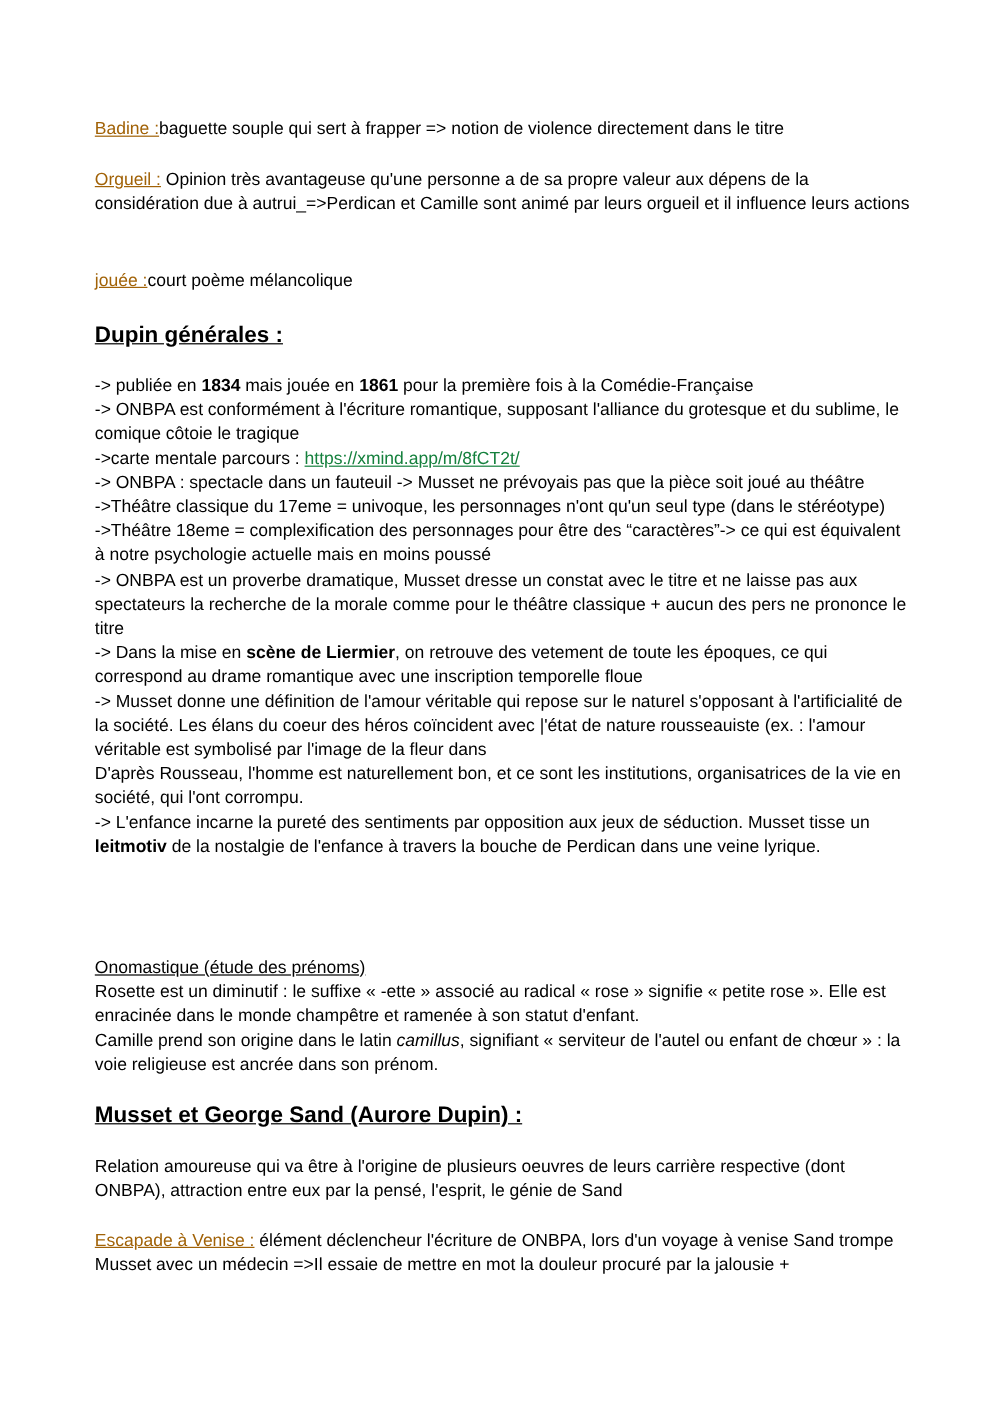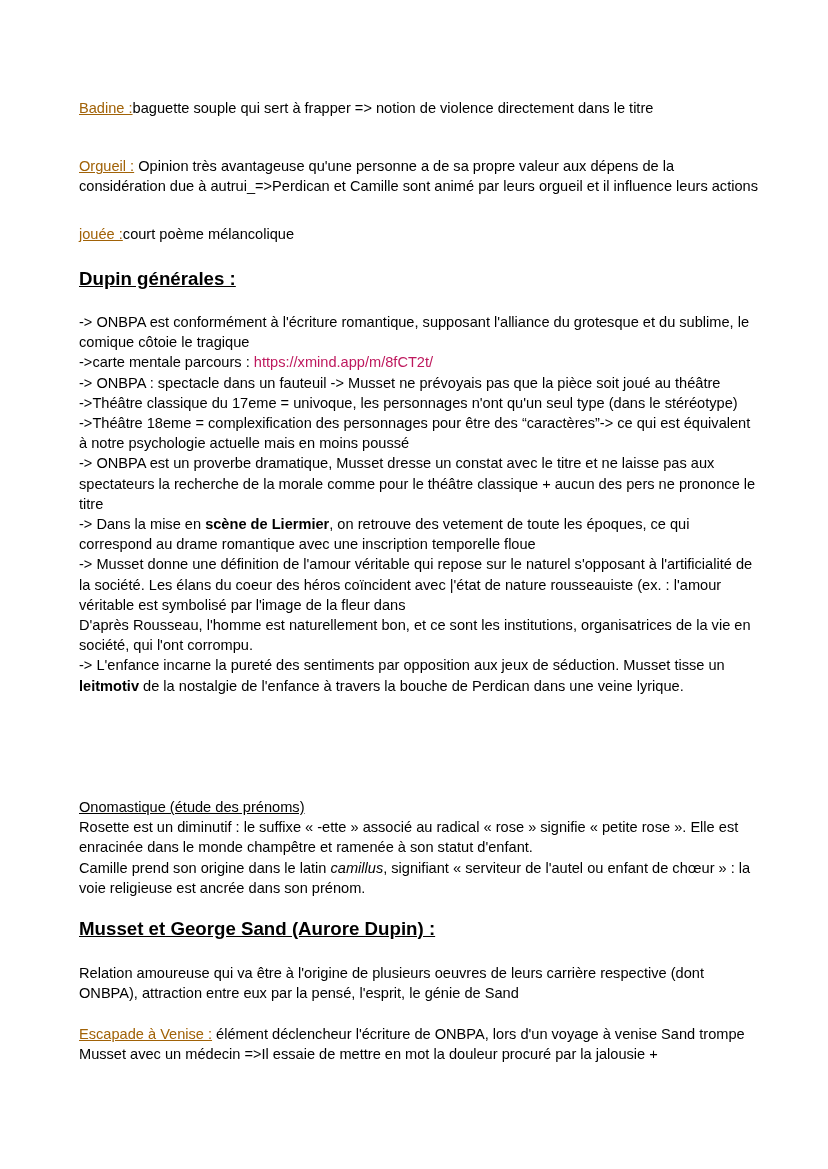--- a/index.html
+++ b/index.html
@@ -3,44 +3,45 @@
 <meta charset="utf-8">
 <style>
   html, body { margin: 0; padding: 0; background: #ffffff; }
   body { width: 828px; height: 1169px; overflow: hidden; position: relative;
          font-family: "Liberation Sans", sans-serif; color: #000; }
   .page { position: absolute; left: 79px; top: 0; width: 680px; }
   .p { font-size: 14.6px; line-height: 20.2px; margin: 0; }
   .term { color: #a16207; text-decoration: underline; }
   .h { font-size: 18.7px; text-decoration: underline; margin: 0; }
   .sub { text-decoration: underline; }
-  a.link { color: #be185d; }
+  a.link { color: #15803d; text-decoration: underline; }
   b { font-weight: bold; }
   .abs { position: absolute; left: 0; width: 680px; }
 </style>
 </head>
 <body>
 
 <div class="page">
 
   <p class="p abs" style="top:98px">
     <span class="term">Badine :</span><span>baguette souple qui sert à frapper =&gt; notion de violence directement dans le titre</span>
   </p>
 
-  <p class="p abs" style="top:156px">
+  <p class="p abs" style="top:140px">
     <span class="term">Orgueil :</span><span> Opinion très avantageuse qu'une personne a de sa propre valeur aux dépens de la considération due à autrui_=&gt;Perdican et Camille sont animé par leurs orgueil et il influence leurs actions</span>
   </p>
 
   <p class="p abs" style="top:224px">
     <span class="term">jouée :</span><span>court poème mélancolique</span>
   </p>
 
   <h2 class="h abs" style="top:268px">Dupin générales :</h2>
 
   <div class="abs" style="top:312px">
+    <p class="p"><span>-&gt; publiée en </span><b>1834</b><span> mais jouée en </span><b>1861</b><span> pour la première fois à la Comédie-Française</span></p>
     <p class="p">-&gt; ONBPA est conformément à l'écriture romantique, supposant l'alliance du grotesque et du sublime, le comique côtoie le tragique</p>
     <p class="p"><span>-&gt;carte mentale parcours : </span><a class="link">https://xmind.app/m/8fCT2t/</a></p>
     <p class="p">-&gt; ONBPA : spectacle dans un fauteuil -&gt; Musset ne prévoyais pas que la pièce soit joué au théâtre</p>
     <p class="p">-&gt;Théâtre classique du 17eme = univoque, les personnages n'ont qu'un seul type (dans le stéréotype)</p>
     <p class="p">-&gt;Théâtre 18eme = complexification des personnages pour être des “caractères”-&gt; ce qui est équivalent à notre psychologie actuelle mais en moins poussé</p>
     <p class="p">-&gt; ONBPA est un proverbe dramatique, Musset dresse un constat avec le titre et ne laisse pas aux spectateurs la recherche de la morale comme pour le théâtre classique + aucun des pers ne prononce le titre</p>
     <p class="p"><span>-&gt; Dans la mise en </span><b>scène de Liermier</b><span>, on retrouve des vetement de toute les époques, ce qui correspond au drame romantique avec une inscription temporelle floue</span></p>
     <p class="p">-&gt; Musset donne une définition de l'amour véritable qui repose sur le naturel s'opposant à l'artificialité de la société. Les élans du coeur des héros coïncident avec |'état de nature rousseauiste (ex. : l'amour véritable est symbolisé par l'image de la fleur dans</p>
     <p class="p">D'après Rousseau, l'homme est naturellement bon, et ce sont les institutions, organisatrices de la vie en société, qui l'ont corrompu.</p>
     <p class="p"><span>-&gt; L'enfance incarne la pureté des sentiments par opposition aux jeux de séduction. Musset tisse un </span><b>leitmotiv</b><span> de la nostalgie de l'enfance à travers la bouche de Perdican dans une veine lyrique.</span></p>

